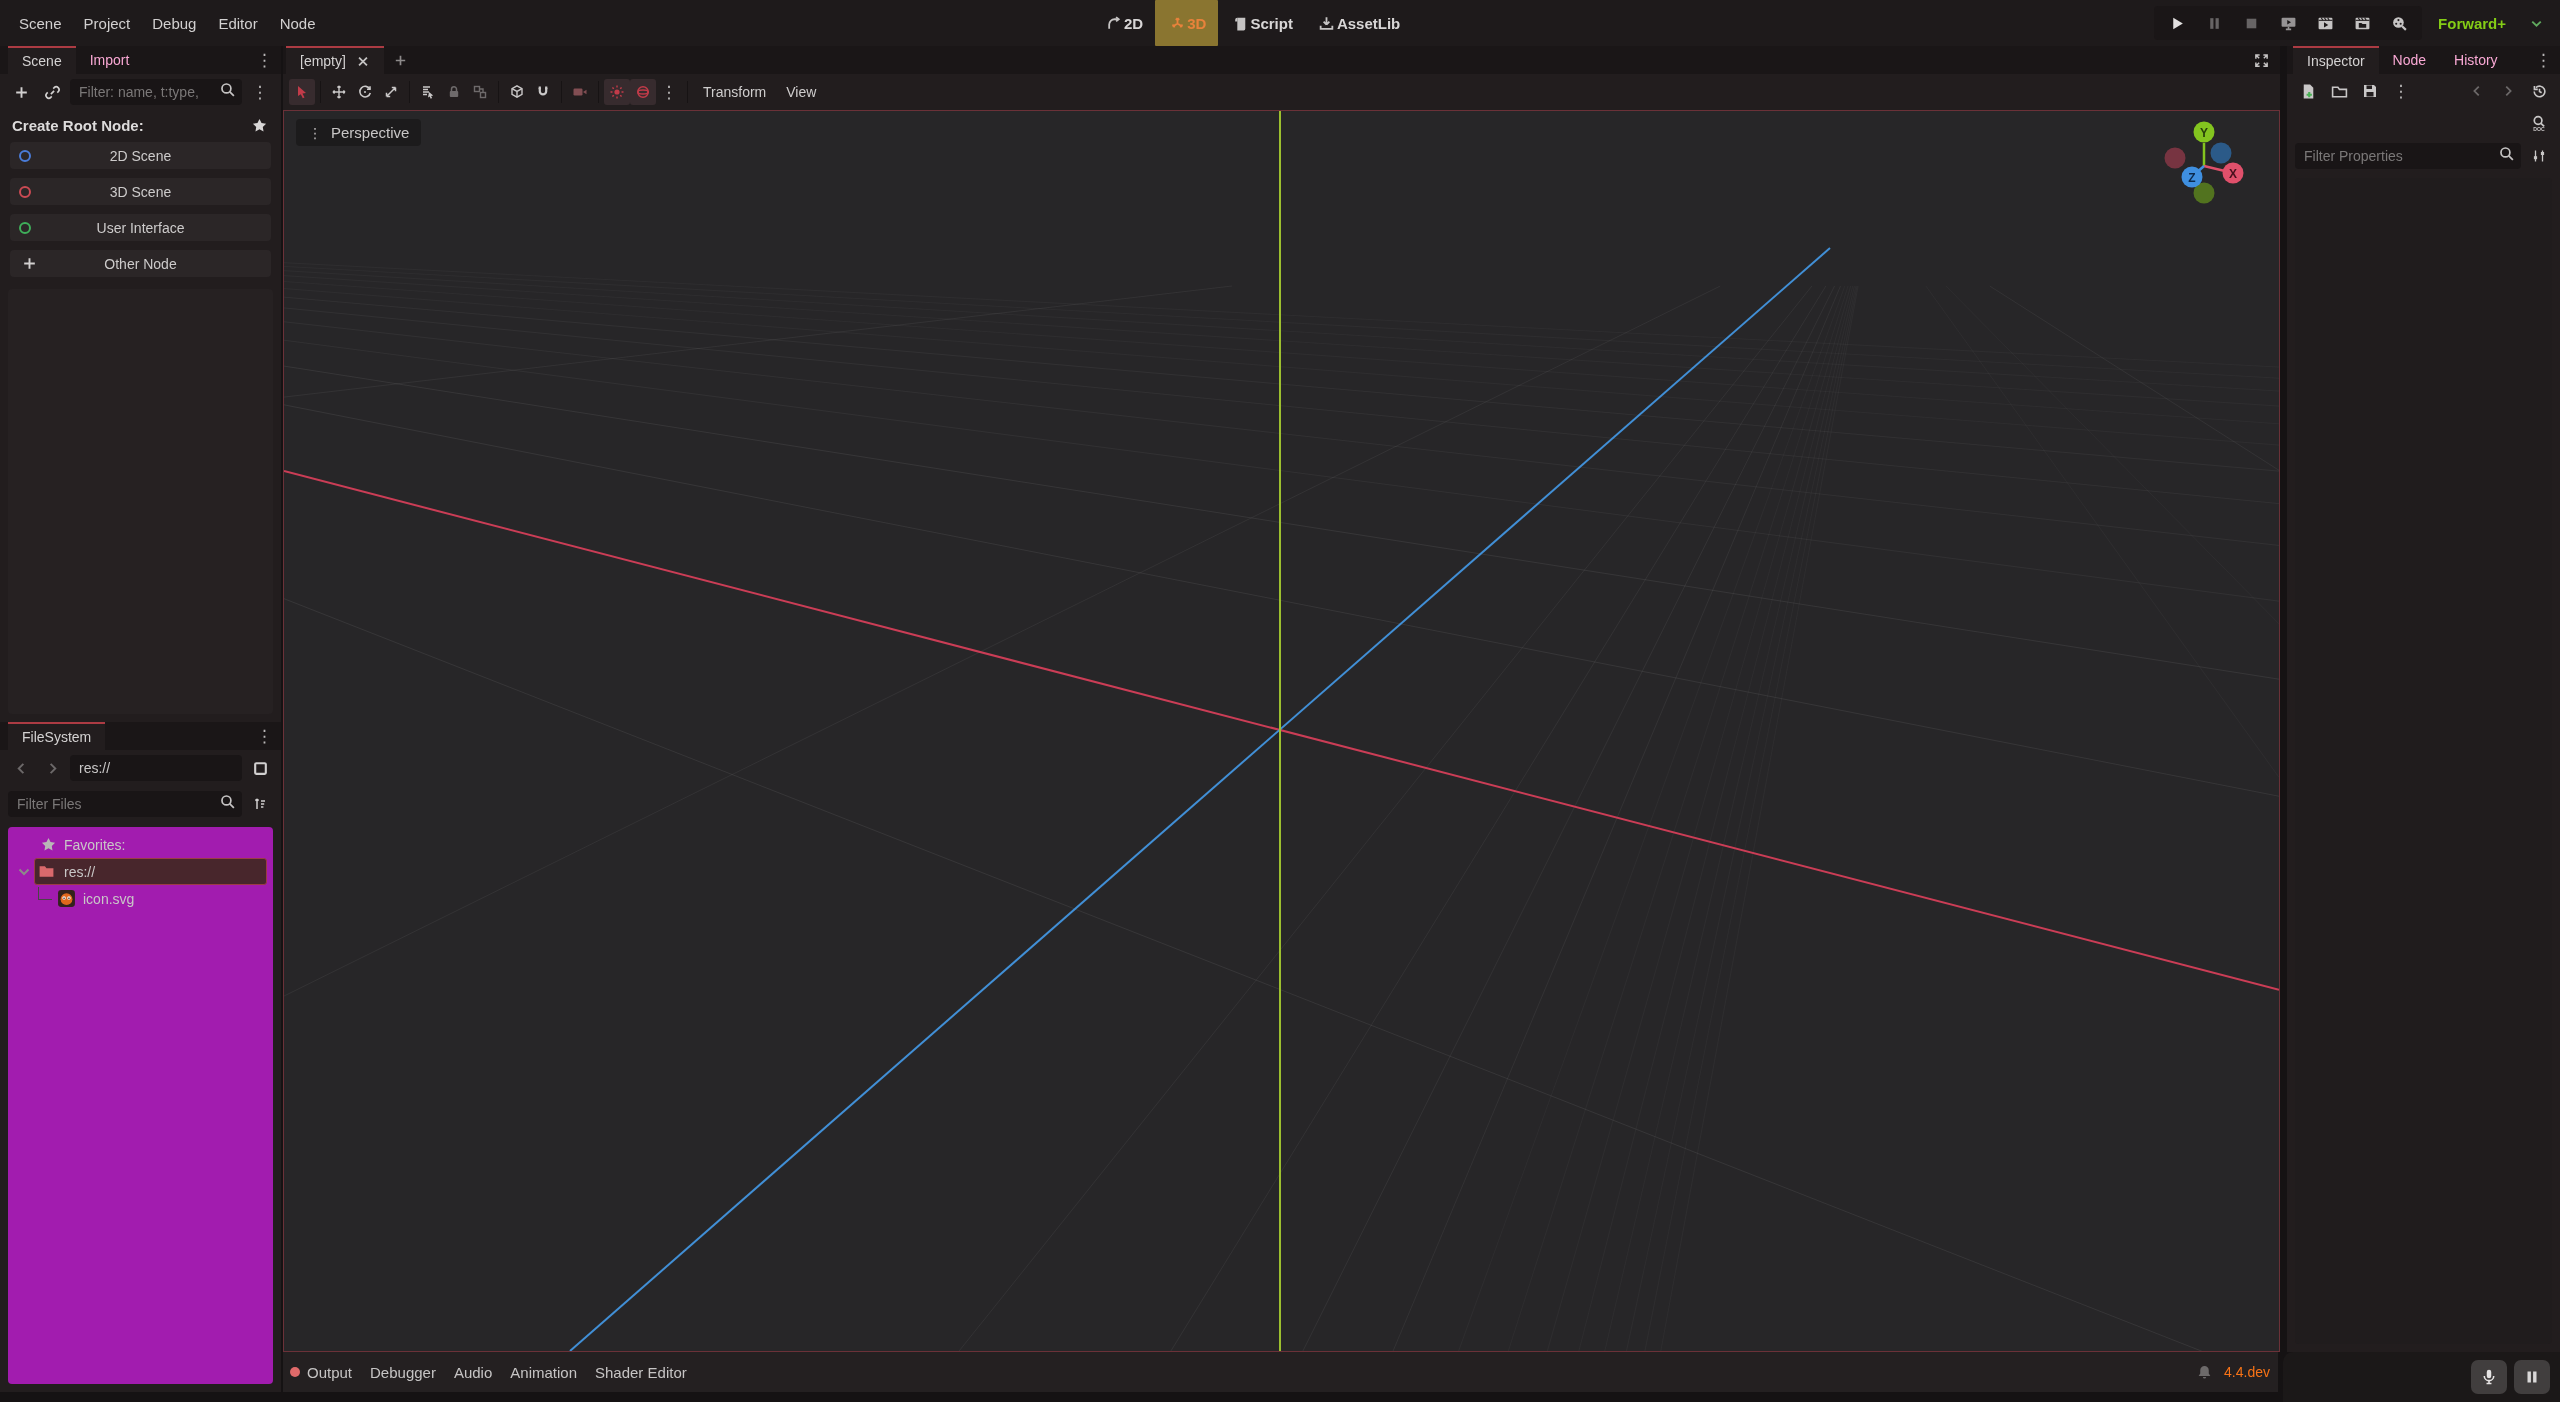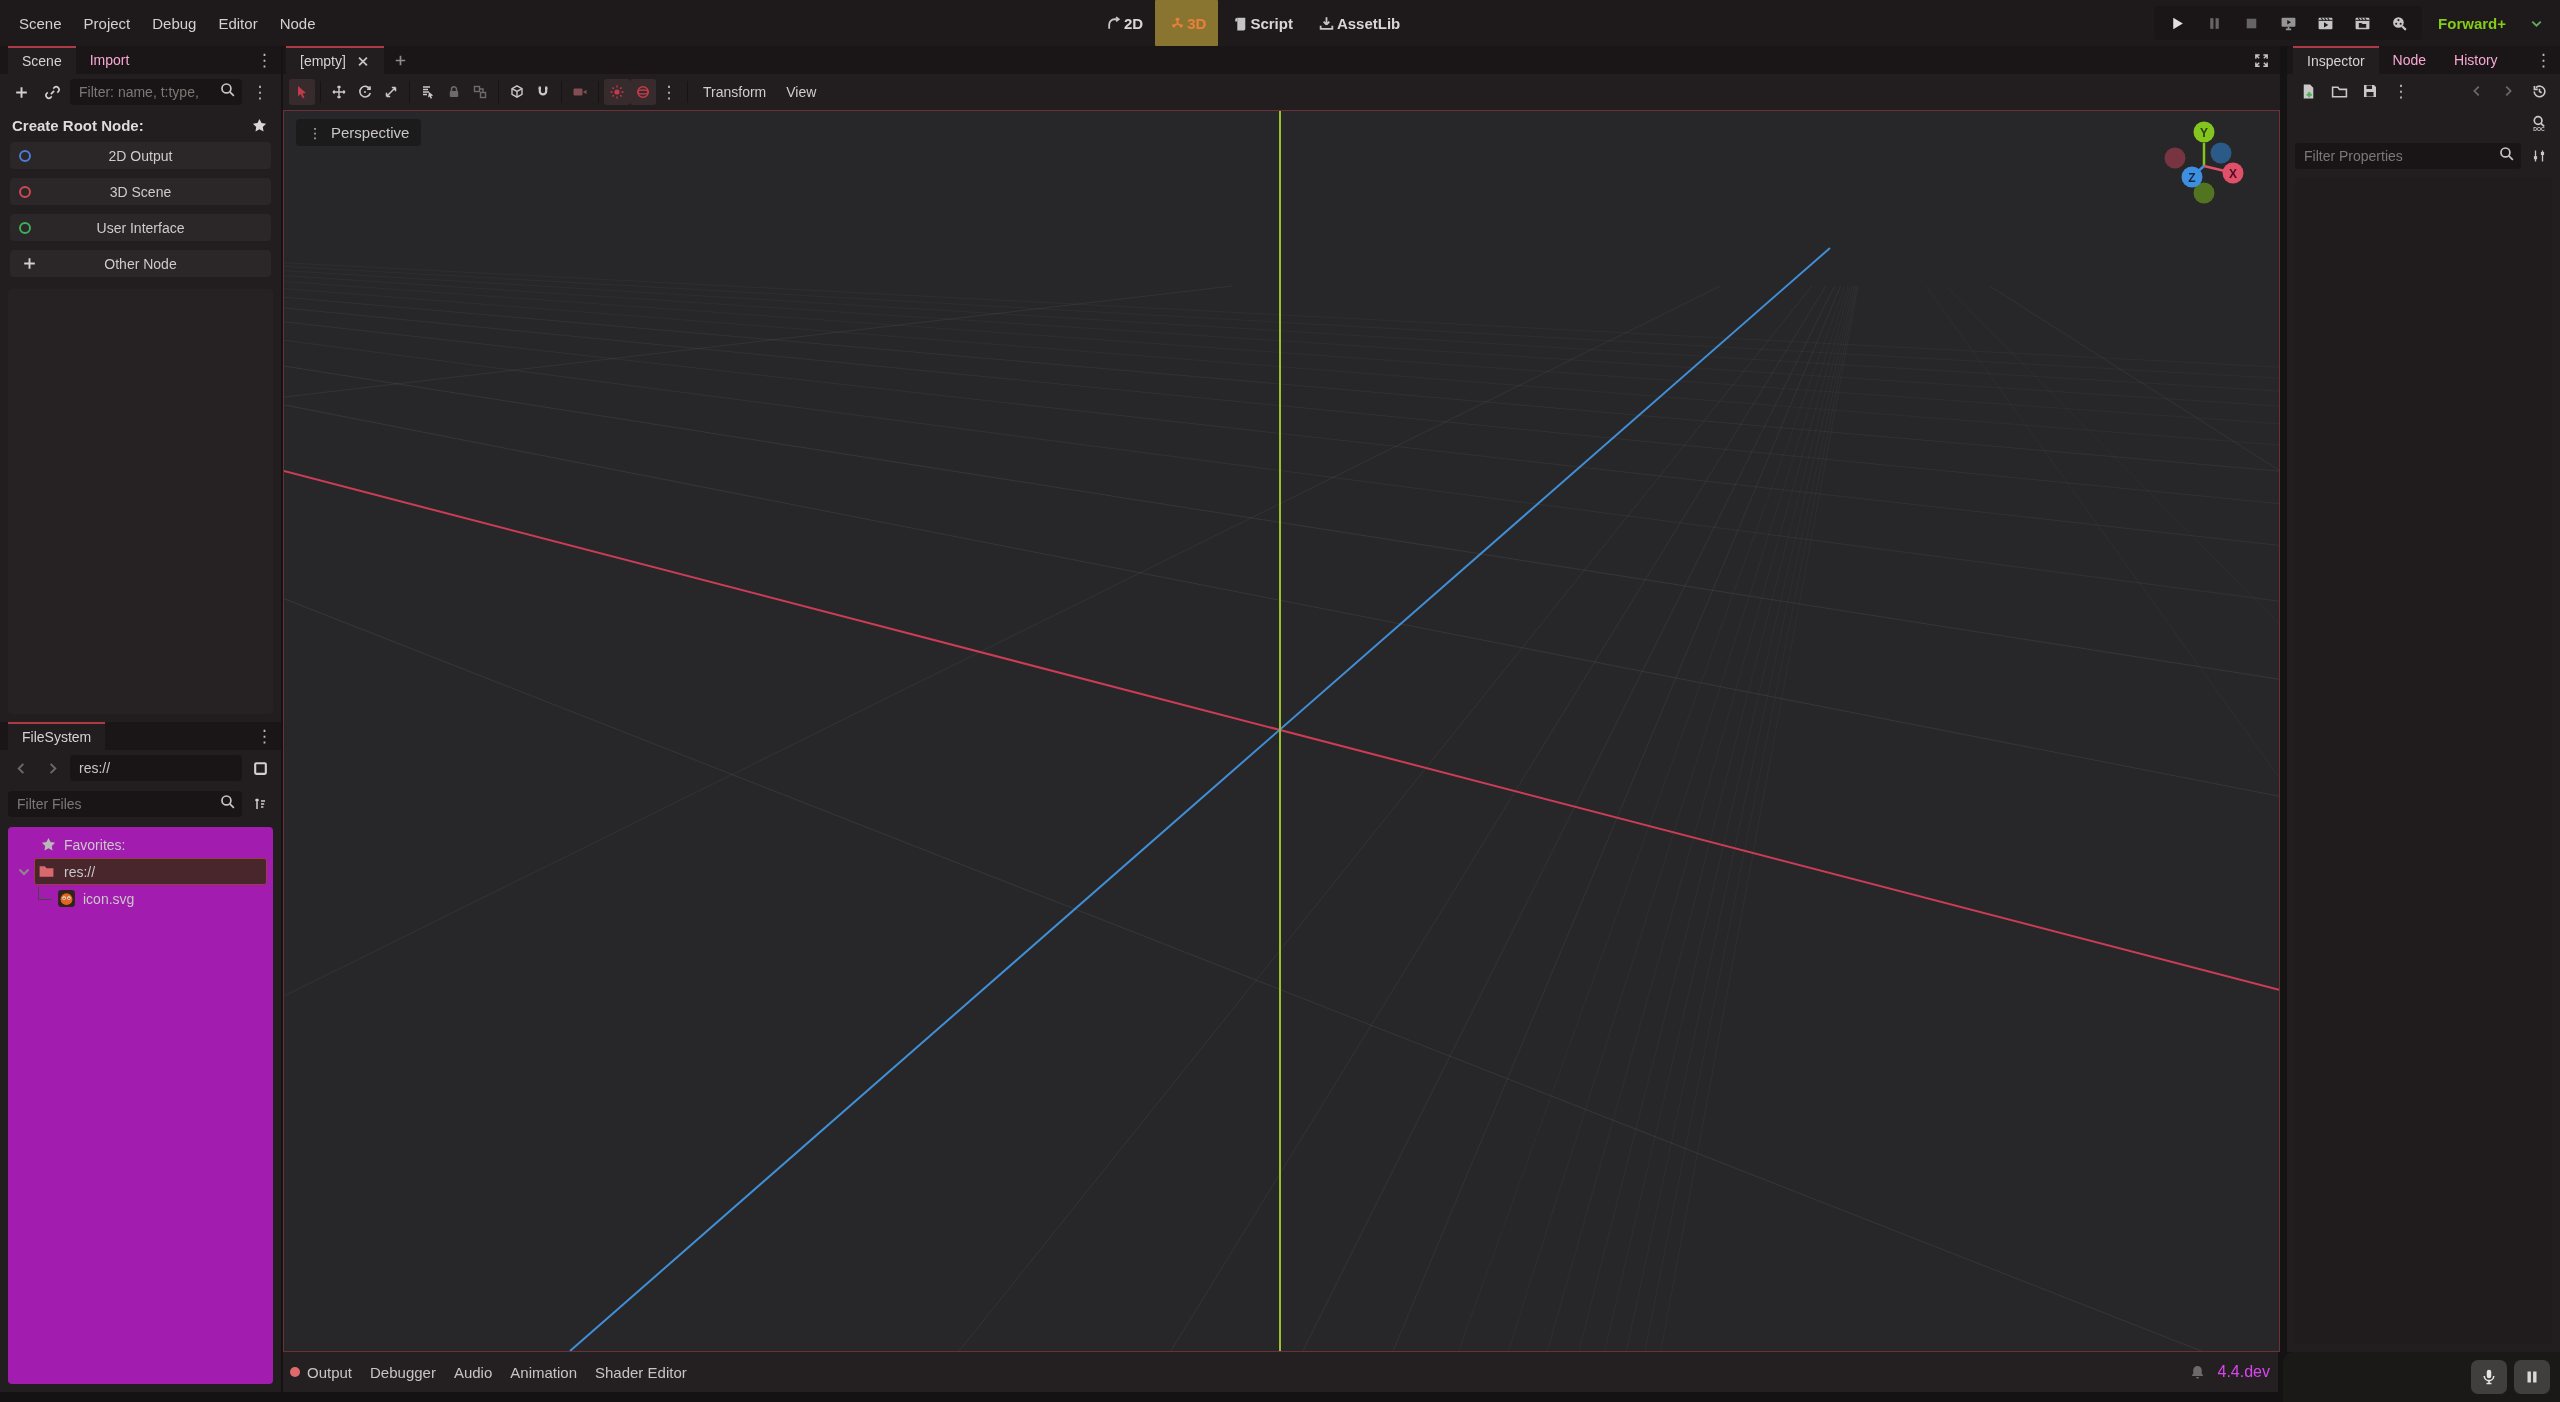--- a/index.html
+++ b/index.html
@@ -71,21 +71,21 @@
 
   
   #right-dock { left:2287px; top:46px; width:273px; height:1306px; background:#221d1e; display:flex; flex-direction:column; }
   .insp-content { flex:1; margin:4px 8px 8px; background:#201c1d; border-radius:4px; }
 
   
   #bottom-bar { left:283px; top:1352px; width:1995px; height:40px; background:#242021; display:flex; align-items:center; padding:0 8px 0 7px; gap:18px; }
   .bb-item { font-size:15px; color:#c6c4c4; display:flex; align-items:center; gap:7px; }
   .reddot { width:10px; height:10px; border-radius:50%; background:#e06a6a; }
   #bb-right { margin-left:auto; display:flex; align-items:center; gap:10px; }
-  #version { font-size:16px; color:#d946ef; }
+  #version { font-size:14px; color:#f97316; }
   #right-bottom { left:2283px; top:1352px; width:277px; height:50px; background:#1b1818; border-radius:10px 0 0 0; z-index:6;
     display:flex; align-items:center; justify-content:flex-end; gap:7px; padding-right:10px; }
   .rec-btn { width:36px; height:34px; background:#413e3e; border-radius:7px; display:flex; align-items:center; justify-content:center; color:#e6e4e4; }
   #bottom-strip { left:0; top:1392px; width:2560px; height:10px; background:#151213; z-index:5; }
 </style>
 </head>
 <body>
 
 <div id="menubar" class="abs">
   <div class="menu-left">
@@ -236,21 +236,21 @@
     <span class="ico" style="margin-left:auto">
       <svg viewBox="0 0 16 16">
           <path d="M8 1.8 9.9 5.7l4.3.6-3.1 3 .7 4.3L8 11.6l-3.8 2 .7-4.3-3.1-3 4.3-.6z" fill="#d8d6d6"></path>
         </svg>
     </span>
   </div>
 
   <div class="root-options">
     <div class="root-btn">
       <span class="left-ico ring" style="border-color:#4a7cd8"></span>
-      <span>2D Output</span>
+      <span>2D Scene</span>
     </div>
     <div class="root-btn">
       <span class="left-ico ring" style="border-color:#cb4a53"></span>
       <span>3D Scene</span>
     </div>
     <div class="root-btn">
       <span class="left-ico ring" style="border-color:#3fae5a"></span>
       <span>User Interface</span>
     </div>
     <div class="root-btn">

